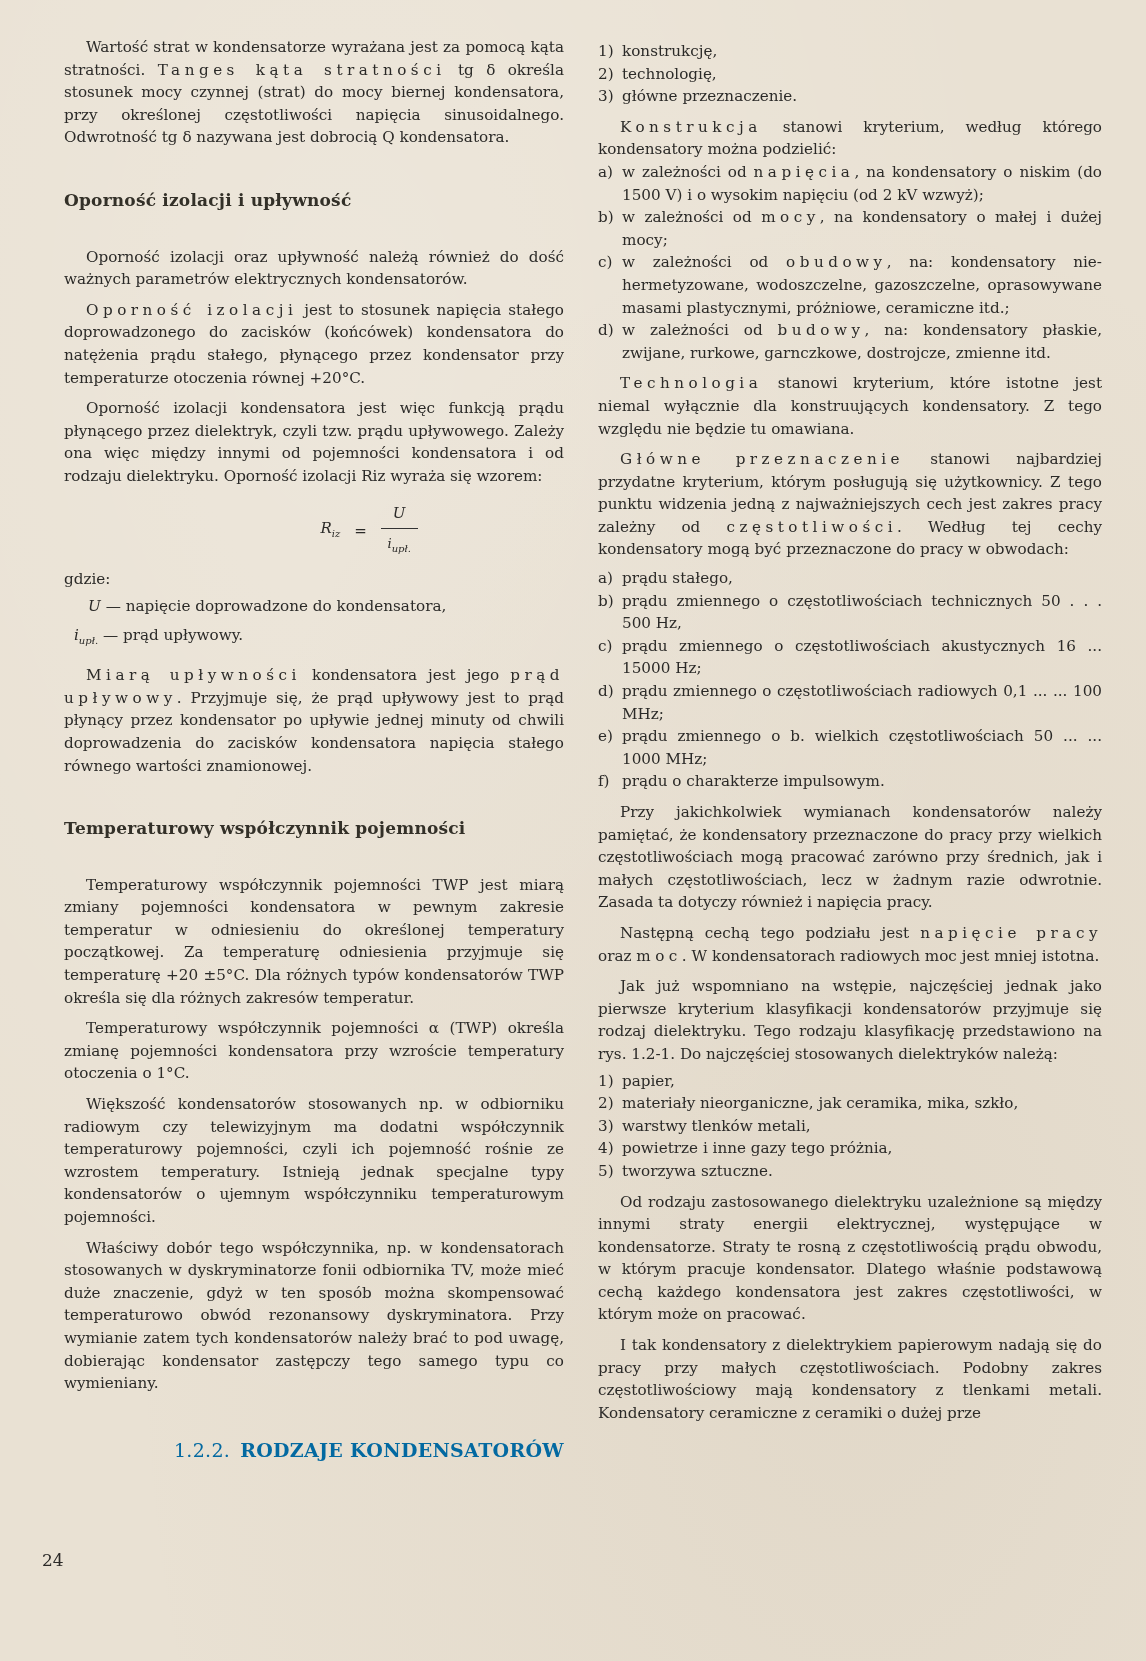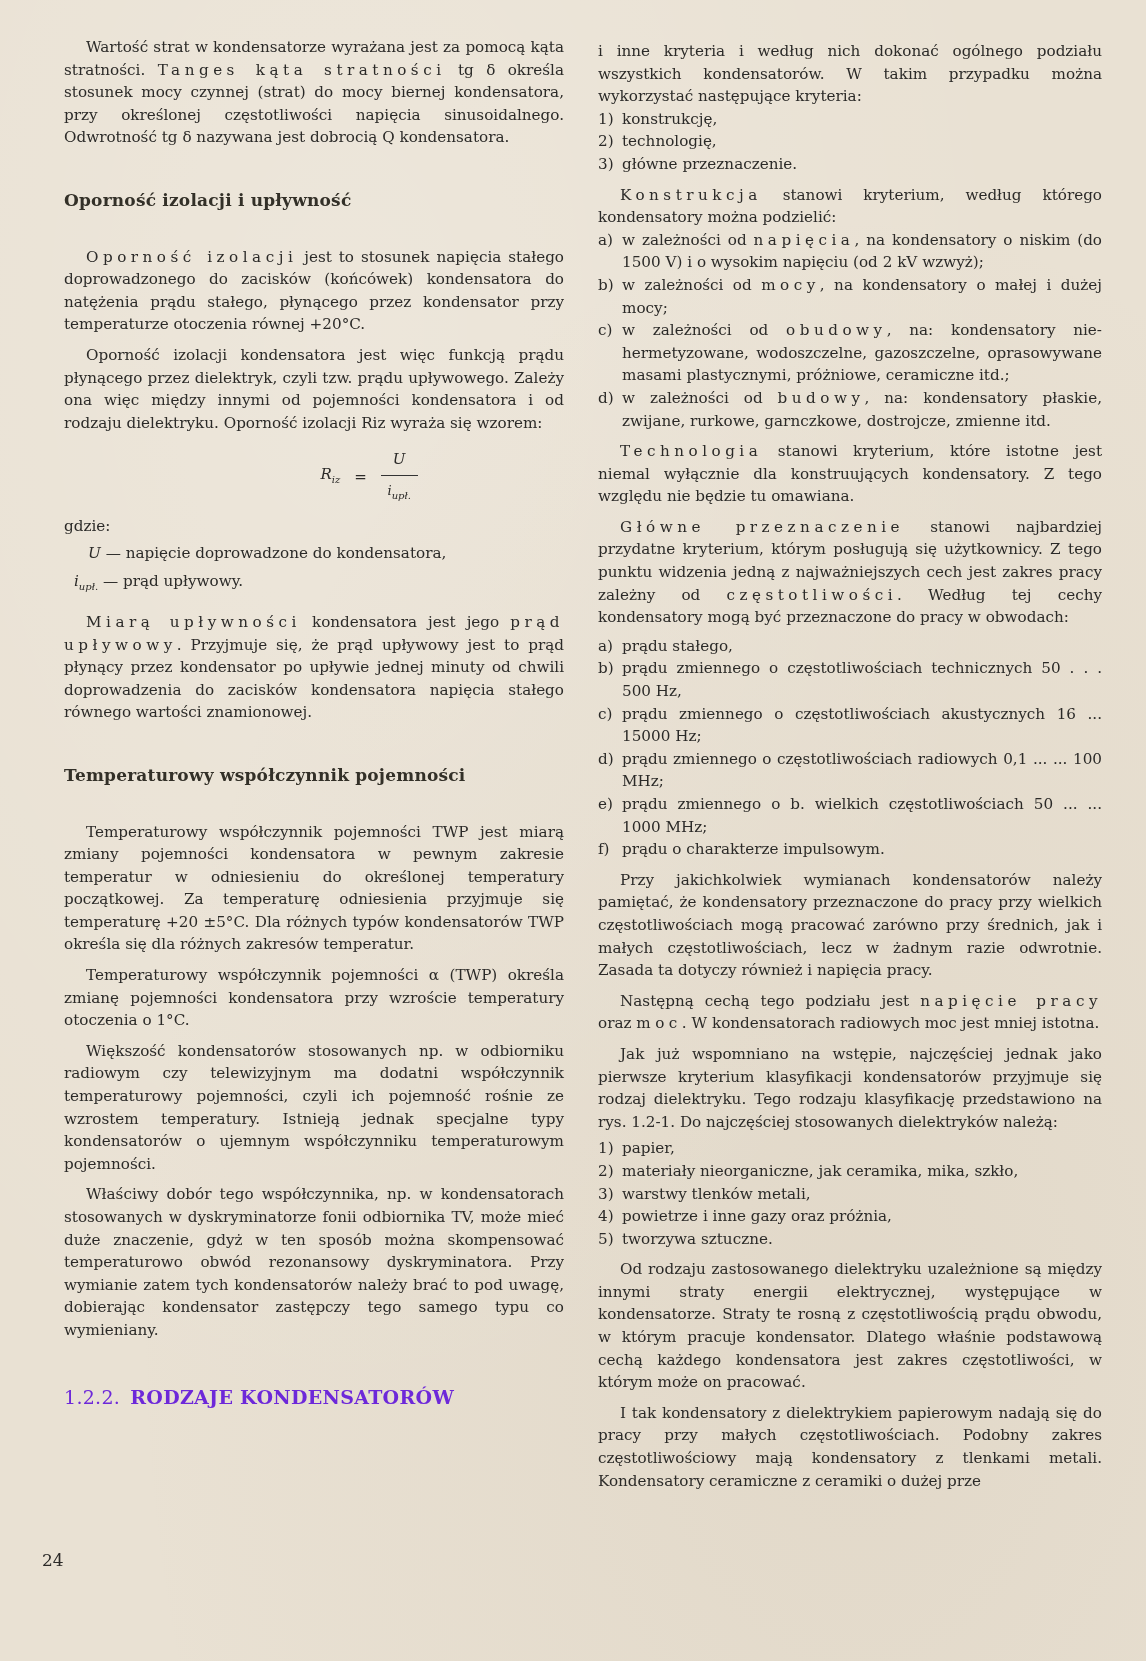--- a/index.html
+++ b/index.html
@@ -56,22 +56,23 @@
     font-size: 17px;
     margin: 40px 0 34px 0;
     color: #333028;
     letter-spacing: 0.2px;
   }
   h2 {
     font-family: "DejaVu Serif", "Liberation Serif", serif;
     font-weight: bold;
     font-size: 19px;
     margin: 44px 0 34px 0;
-    color: #6d28d9;
+    color: #0369a1;
     letter-spacing: 0.3px;
+    text-align: right;
   }
   h2 .num {
     font-weight: normal;
     margin-right: 10px;
   }
   .formula {
     display: flex;
     justify-content: center;
     align-items: center;
     margin: 14px 0 8px 110px;
@@ -130,20 +131,21 @@
 <body>
 
 <div class="page">
 
   <div class="col col-left">
 
     <p style="margin-bottom:6px;"><span>Wartość strat w kondensatorze wyrażana jest za pomocą kąta stratności. </span><span class="sp">Tanges kąta stratności</span><span> tg δ określa stosunek mocy czynnej (strat) do mocy biernej kondensatora, przy określonej częstotliwości napięcia si­nusoidalnego. Odwrotność tg δ nazywana jest dobrocią Q kondensatora.</span></p>
 
     <h3>Oporność izolacji i upływność</h3>
 
+    <p>Oporność izolacji oraz upływność należą również do dość ważnych parametrów elektrycznych kondensatorów.</p>
 
     <p><span class="sp">Oporność izolacji</span><span> jest to stosunek napięcia sta­łego doprowadzonego do zacisków (końcówek) kondensa­tora do natężenia prądu stałego, płynącego przez konden­sator przy temperaturze otoczenia równej +20°C.</span></p>
 
     <p>Oporność izolacji kondensatora jest więc funkcją prądu płynącego przez dielektryk, czyli tzw. prądu upływowego. Zależy ona więc między innymi od pojemności kondensa­tora i od rodzaju dielektryku. Oporność izolacji Riz wy­raża się wzorem:</p>
 
     <div class="formula">
       <span class="lhs"><span>R</span><sub>iz</sub></span>
       <span class="eq">=</span>
       <span class="frac">
         <span class="num-f">U</span>
@@ -165,21 +167,20 @@
     <p>Temperaturowy współczynnik pojemności α (TWP) określa zmianę pojemności kondensatora przy wzroście temperatury otoczenia o 1°C.</p>
     <p>Większość kondensatorów stosowanych np. w odbiorniku radiowym czy telewizyjnym ma dodatni współczynnik temperaturowy pojemności, czyli ich pojemność rośnie ze wzrostem temperatury. Istnieją jednak specjalne typy kondensatorów o ujemnym współczynniku temperaturo­wym pojemności.</p>
     <p>Właściwy dobór tego współczynnika, np. w kondensato­rach stosowanych w dyskryminatorze fonii odbiornika TV, może mieć duże znaczenie, gdyż w ten sposób można skompensować temperaturowo obwód rezonansowy dy­skryminatora. Przy wymianie zatem tych kondensatorów należy brać to pod uwagę, dobierając kondensator za­stępczy tego samego typu co wymieniany.</p>
 
     <h2><span class="num">1.2.2.</span><span>RODZAJE KONDENSATORÓW</span></h2>
 
   </div>
 
   <div class="col col-right">
 
-    <p class="noindent" style="margin-bottom:0;">i inne kryteria i według nich dokonać ogólnego podziału wszystkich kondensatorów. W takim przypadku można wykorzystać następujące kryteria:</p>
     <ol class="items">
       <li>
           <span class="marker">1)</span>
           <span class="txt">konstrukcję,</span>
         </li>
       <li>
           <span class="marker">2)</span>
           <span class="txt">technologię,</span>
         </li>
       <li>
@@ -251,21 +252,21 @@
       <li>
           <span class="marker">2)</span>
           <span class="txt">materiały nieorganiczne, jak ceramika, mika, szkło,</span>
         </li>
       <li>
           <span class="marker">3)</span>
           <span class="txt">warstwy tlenków metali,</span>
         </li>
       <li>
           <span class="marker">4)</span>
-          <span class="txt">powietrze i inne gazy oraz próżnia,</span>
+          <span class="txt">powietrze i inne gazy tego próżnia,</span>
         </li>
       <li>
           <span class="marker">5)</span>
           <span class="txt">tworzywa sztuczne.</span>
         </li>
     </ol>
 
     <p>Od rodzaju zastosowanego dielektryku uzależnione są między innymi straty energii elektrycznej, występujące w kondensatorze. Straty te rosną z częstotliwością prądu obwodu, w którym pracuje kondensator. Dlatego właśnie podstawową cechą każdego kondensatora jest zakres czę­stotliwości, w którym może on pracować.</p>
     <p>I tak kondensatory z dielektrykiem papierowym nadają się do pracy przy małych częstotliwościach. Podobny za­kres częstotliwościowy mają kondensatory z tlenkami me­tali. Kondensatory ceramiczne z ceramiki o dużej prze­</p>
   </div>

